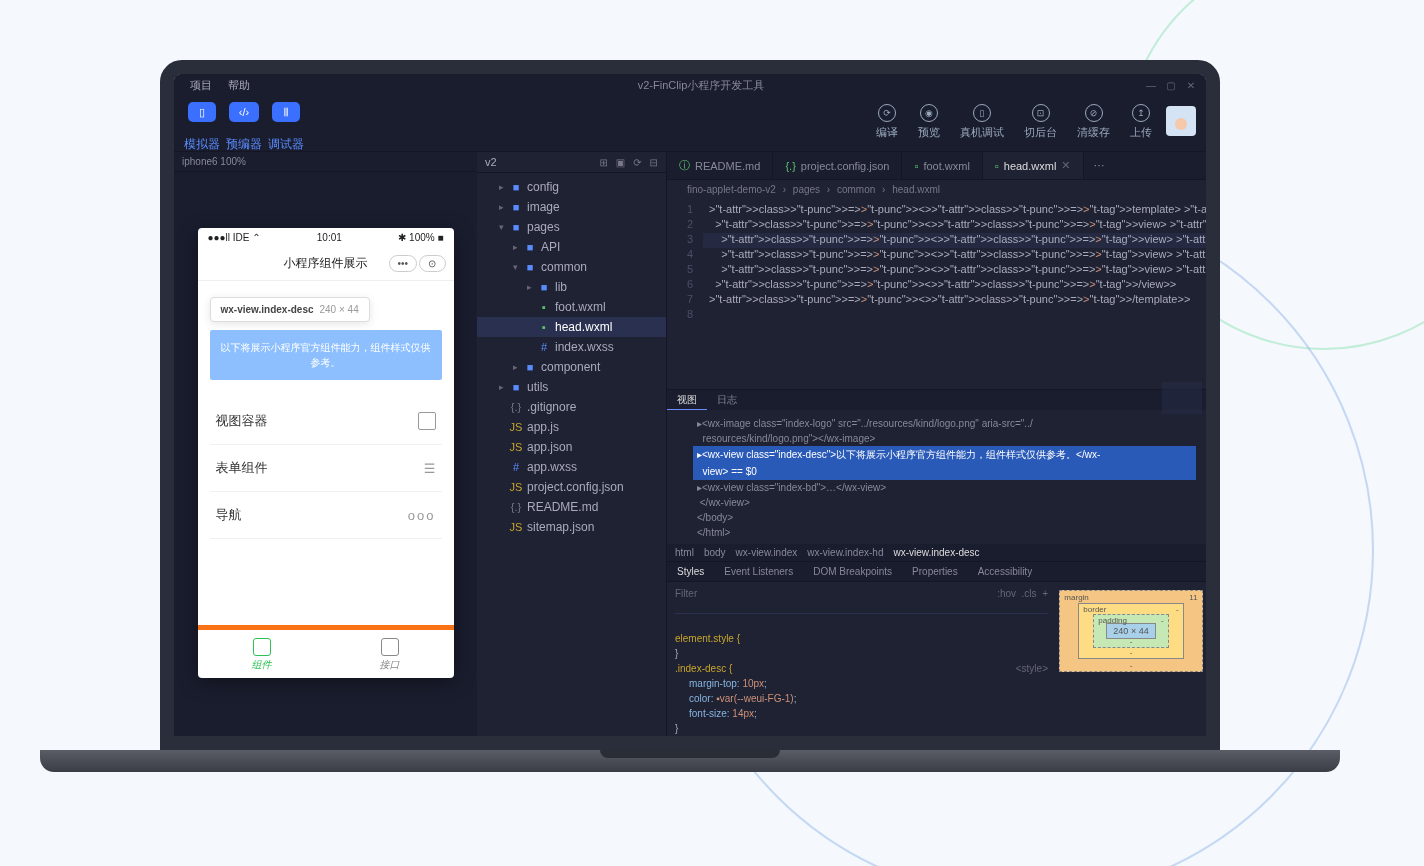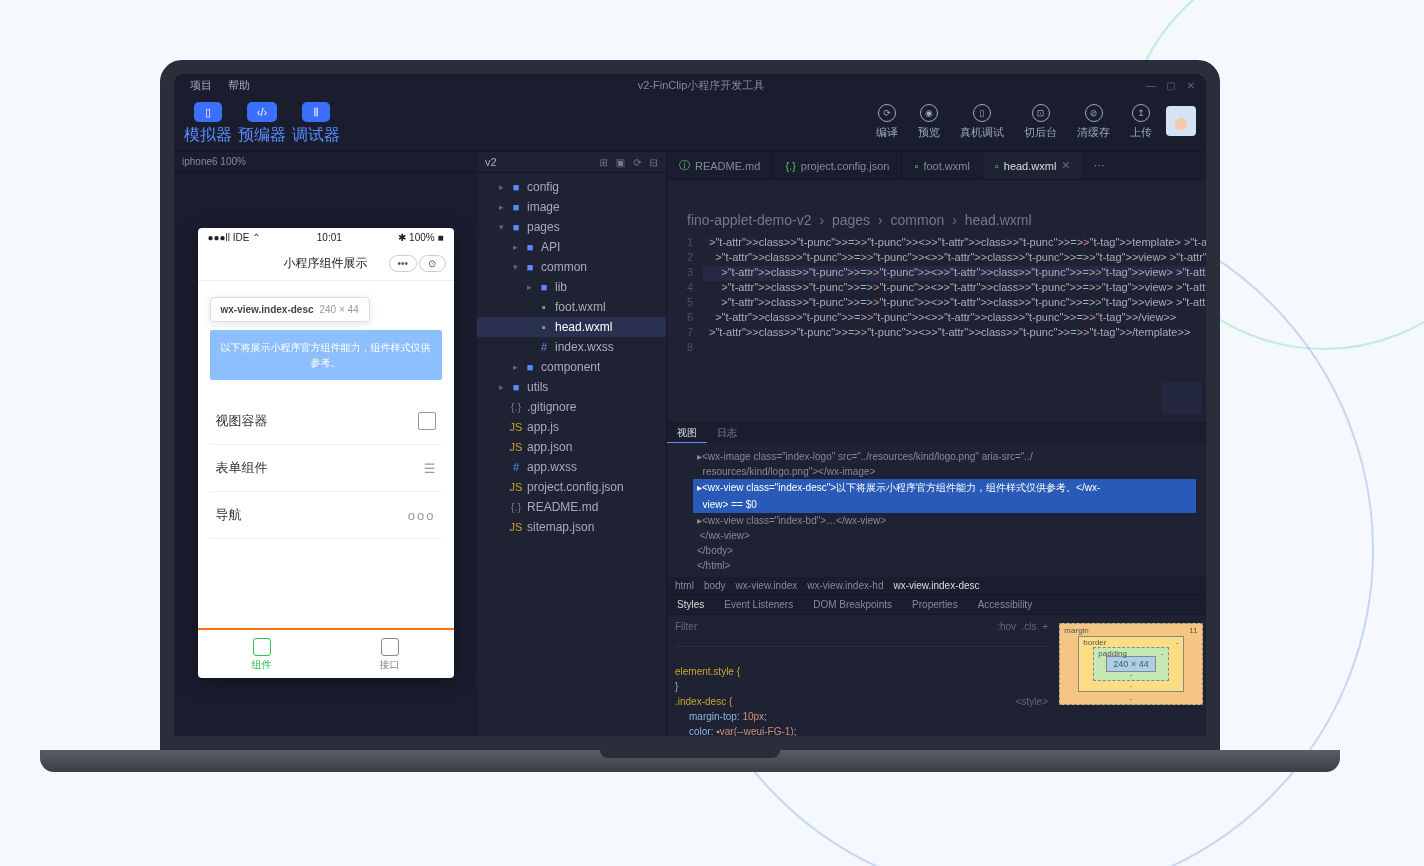--- a/index.html
+++ b/index.html
@@ -21,21 +21,21 @@
 .menubar { display: flex; align-items: center; height: 22px; padding: 0 8px; background: #1a1d2e; }
 .menubar-item { padding: 0 8px; color: #aab; cursor: pointer; }
 .menubar-title { flex: 1; text-align: center; color: #889; font-size: 11px; }
 .win-controls { display: flex; gap: 6px; }
 .win-btn { width: 14px; height: 10px; color: #667; cursor: pointer; font-size: 10px; text-align: center; }
 
 .toolbar { display: flex; align-items: flex-start; height: 56px; padding: 6px 10px 0; background: #1a1d2e; border-bottom: 1px solid #141625; }
 .tb-pills { display: flex; gap: 6px; }
 .pill-group { display: flex; flex-direction: column; align-items: center; }
 .pill { background: #3b6fff; color: #fff; padding: 4px 10px; border-radius: 5px; font-size: 11px; display: flex; align-items: center; justify-content: center; min-width: 28px; height: 20px; }
-.pill-label { color: #5a8cff; font-size: 16px; margin-top: 3px; }
+.pill-label { color: #5a8cff; font-size: 12px; margin-top: 14px; }
 .tb-spacer { flex: 1; }
 .tb-actions { display: flex; gap: 20px; padding-top: 2px; }
 .tb-action { display: flex; flex-direction: column; align-items: center; color: #9ab; cursor: pointer; gap: 3px; }
 .tb-action-icon { width: 18px; height: 18px; border: 1.5px solid #9ab; border-radius: 50%; display: flex; align-items: center; justify-content: center; font-size: 9px; }
 .avatar { width: 30px; height: 30px; background: #d4e4f4; border-radius: 4px; margin-left: 14px; margin-top: 4px; display: flex; align-items: flex-end; justify-content: center; overflow: hidden; }
 .avatar-head { width: 12px; height: 12px; background: #f4c8a8; border-radius: 50%; position: relative; top: -6px; }
 
 .workspace { display: flex; flex: 1; overflow: hidden; }
 
 
@@ -47,21 +47,21 @@
 .phone-header { display: flex; align-items: center; justify-content: center; padding: 8px; position: relative; border-bottom: 1px solid #eee; }
 .phone-title { font-size: 12px; color: #222; }
 .phone-menu { position: absolute; right: 8px; display: flex; gap: 2px; align-items: center; }
 .phone-menu-btn { border: 1px solid #ccc; border-radius: 12px; padding: 2px 8px; font-size: 10px; color: #555; }
 .phone-body { flex: 1; padding: 16px 12px 0; background: #fff; position: relative; }
 .tooltip-box { background: #fff; border: 1px solid #ddd; border-radius: 4px; padding: 6px 10px; font-size: 10px; color: #444; box-shadow: 0 2px 8px rgba(0,0,0,.1); margin-bottom: 8px; display: inline-block; }
 .tooltip-dim { color: #999; margin-left: 6px; }
 .highlight-box { background: #7ab5ff; color: #fff; padding: 10px 8px; font-size: 10px; text-align: center; border-radius: 2px; margin-bottom: 18px; line-height: 1.5; opacity: 0.85; }
 .list-item { display: flex; justify-content: space-between; align-items: center; padding: 14px 6px; border-bottom: 1px solid #f0f0f0; color: #333; font-size: 13px; }
 .list-icon { width: 18px; height: 18px; border: 1.5px solid #999; border-radius: 2px; }
-.phone-tabbar { display: flex; border-top: 2px solid #f97316; }
+.phone-tabbar { display: flex; border-top: 5px solid #f97316; font-style: italic; }
 .tab-btn { flex: 1; padding: 8px 0 6px; text-align: center; font-size: 10px; color: #888; }
 .tab-btn.active { color: #2ec254; }
 .tab-ico { width: 18px; height: 18px; margin: 0 auto 2px; border: 1.5px solid currentColor; border-radius: 3px; }
 
 
 .tree-panel { width: 190px; background: #1e2233; border-right: 1px solid #141625; display: flex; flex-direction: column; }
 .tree-head { display: flex; align-items: center; justify-content: space-between; padding: 4px 8px; color: #aab; font-size: 11px; border-bottom: 1px solid #141625; }
 .tree-head-icons { display: flex; gap: 8px; color: #778; font-size: 10px; }
 .tree { padding: 4px 0; overflow: auto; }
 .tree-node { display: flex; align-items: center; padding: 2px 8px; color: #aab; cursor: pointer; white-space: nowrap; font-size: 12px; height: 20px; }
@@ -75,21 +75,21 @@
 .file-ico-gr { color: #778; }
 .in-1 { padding-left: 22px; } .in-2 { padding-left: 36px; } .in-3 { padding-left: 50px; }
 
 
 .editor-panel { flex: 1; display: flex; flex-direction: column; background: #1e2233; overflow: hidden; }
 .tabs { display: flex; background: #1a1d2e; height: 28px; align-items: stretch; border-bottom: 1px solid #141625; }
 .tab { display: flex; align-items: center; padding: 0 12px; color: #889; font-size: 11px; gap: 5px; cursor: pointer; border-right: 1px solid #141625; }
 .tab.active { background: #1e2233; color: #ddd; }
 .tab-close { color: #667; font-size: 11px; }
 .tabs-more { padding: 0 10px; color: #889; display: flex; align-items: center; }
-.breadcrumb { padding: 4px 16px; color: #778; font-size: 14px; margin-top: 28px; }
+.breadcrumb { padding: 4px 16px; color: #778; font-size: 10px; }
 .breadcrumb span { margin: 0 4px; }
 .code { flex: 0 0 190px; display: flex; font-family: Menlo, Consolas, monospace; font-size: 11px; overflow: hidden; }
 .gutter { width: 36px; text-align: right; padding: 4px 10px 4px 0; color: #4a5068; }
 .gutter div { height: 15px; }
 .lines { flex: 1; padding: 4px 0; overflow: hidden; }
 .line { height: 15px; white-space: pre; padding-left: 6px; }
 .line.hl { background: #252a42; } .t-str { color: #ce9178; } .t-punc { color: #aab; }
 
 .minimap { position: absolute; right: 4px; top: 230px; width: 40px; height: 80px; background: linear-gradient(#2a3050 0%, #2a3050 40%, transparent 40%); opacity: 0.4; }
 

